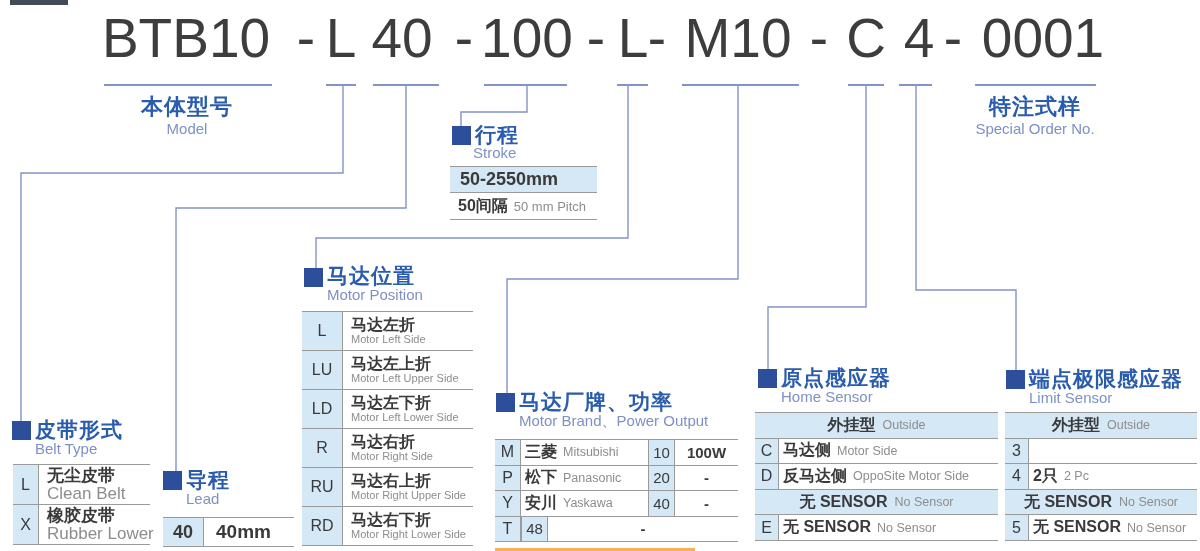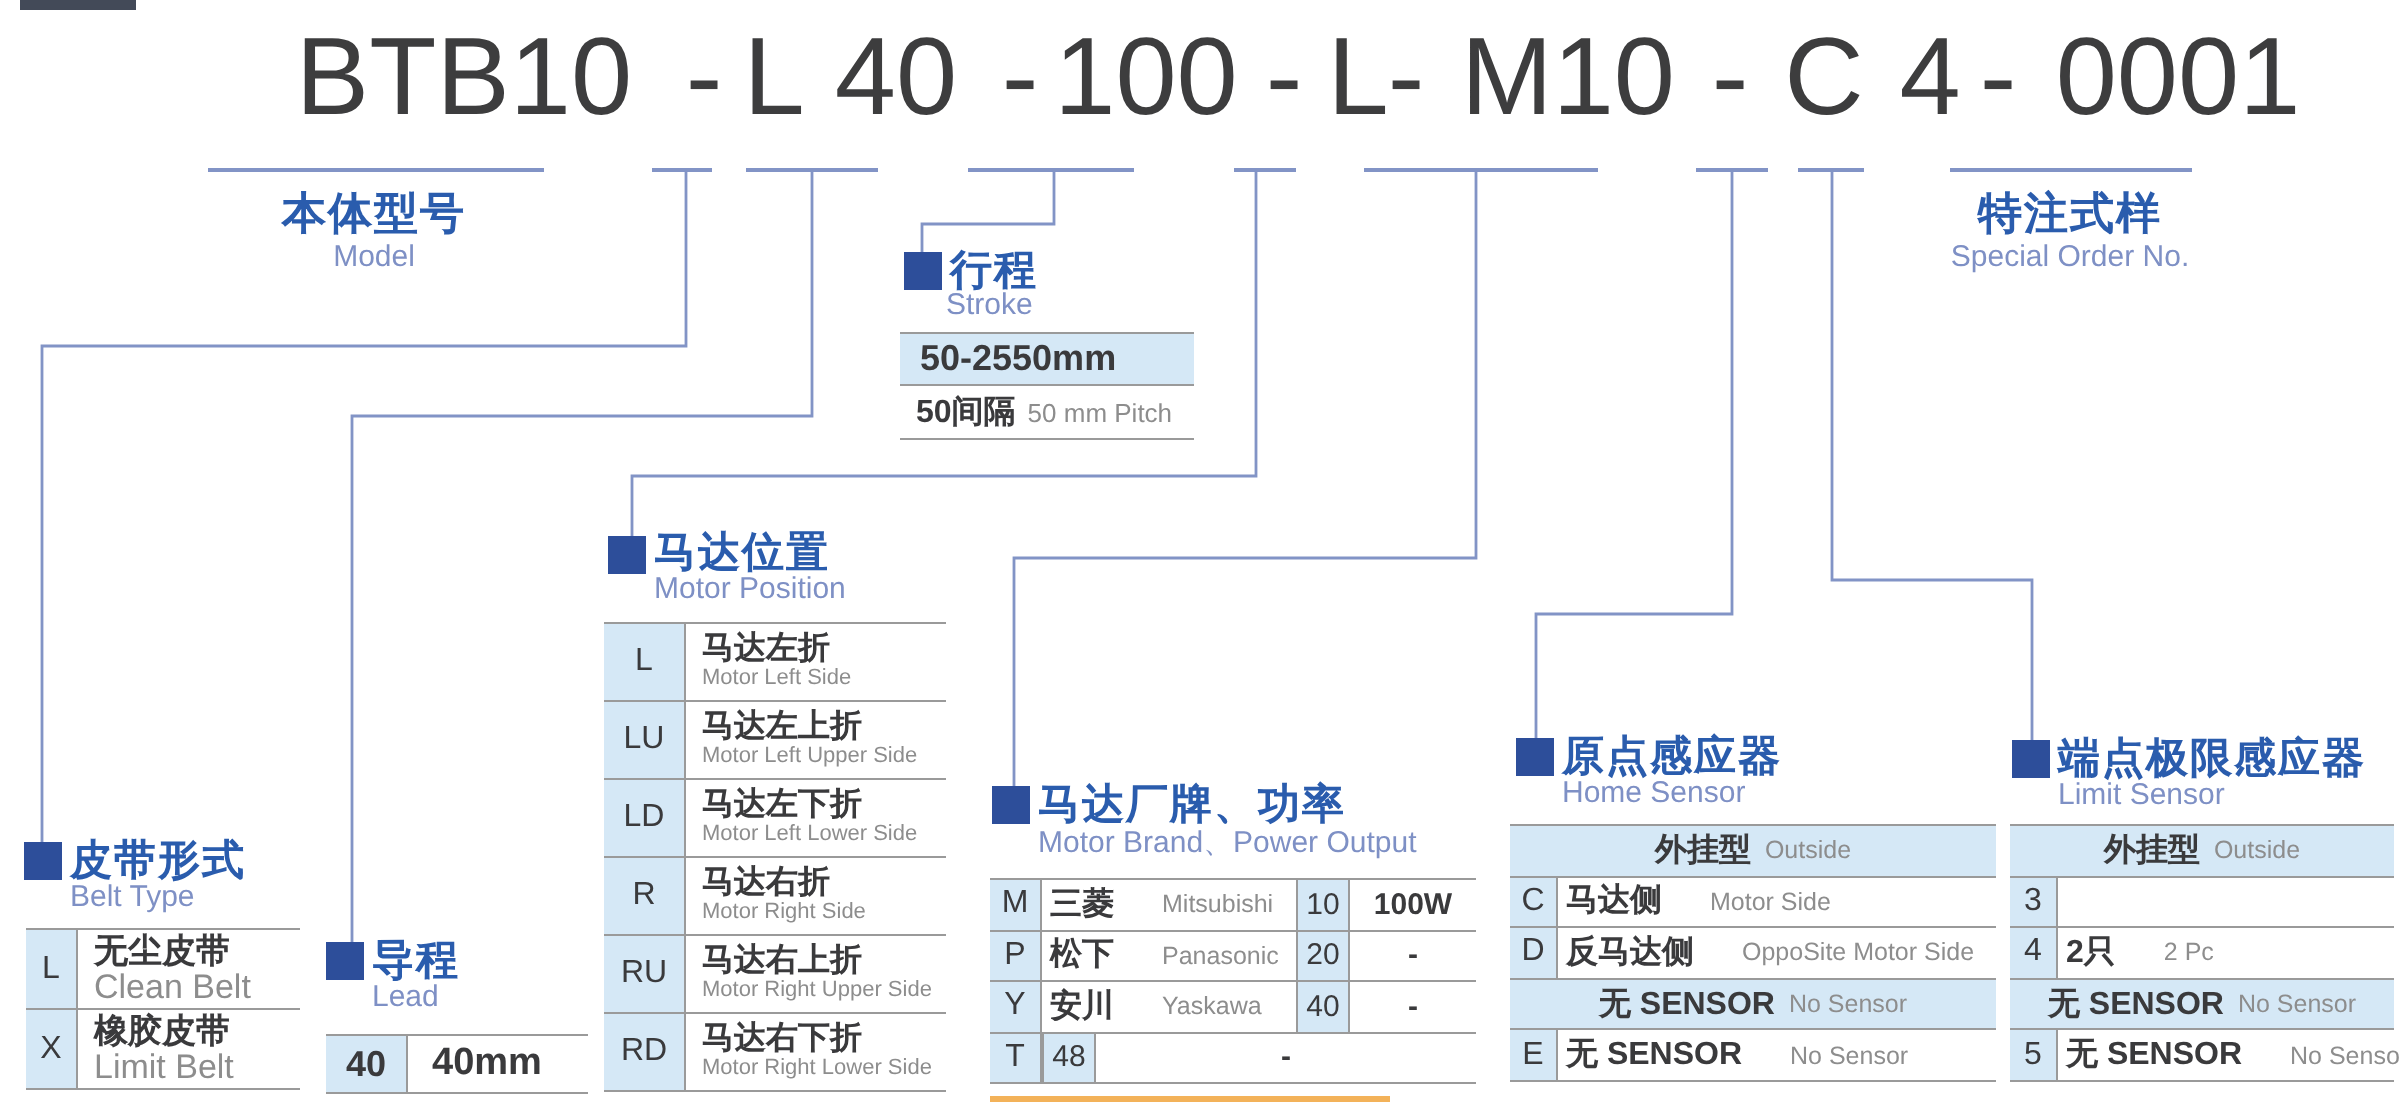--- a/index.html
+++ b/index.html
@@ -1,37 +1,37 @@
 <!DOCTYPE html>
 <html><head>
 <meta charset="utf-8">
 <style>
   html,body{margin:0;padding:0;background:#fff;}
   .canvas{position:relative;width:1200px;height:551px;background:#ffffff;overflow:hidden;
           font-family:"Liberation Sans","DejaVu Sans",sans-serif;}
   
   .seg{position:absolute;top:8px;font-size:55px;line-height:60px;font-weight:500;color:#3d3d3e;
-       transform:translateX(-50%);white-space:nowrap;margin-left:46px;}
+       transform:translateX(-50%);white-space:nowrap;}
   .ul{position:absolute;top:84px;height:2px;background:#8294c6;}
   
   .sq{position:absolute;width:19px;height:19px;background:#2d4e9a;}
   .tzh{position:absolute;font-size:21px;font-weight:700;color:#2a5cad;letter-spacing:1px;white-space:nowrap;}
   .ten{position:absolute;font-size:15px;font-weight:500;color:#7e90c5;white-space:nowrap;}
   .big{font-size:22px;}
   .ctr{transform:translateX(-50%);}
   
   .tbl{position:absolute;border-top:1px solid #9a9a9a;background:#fff;}
   .trow{display:flex;align-items:stretch;border-bottom:1px solid #9a9a9a;box-sizing:border-box;}
   .code{background:#d5e8f6;border-right:1px solid #9a9a9a;display:flex;align-items:center;
         justify-content:center;font-size:16px;color:#3a3a3c;flex:none;}
   .stack{display:flex;flex-direction:column;justify-content:center;padding-left:8px;line-height:1.05;min-width:0;}
   .zh{font-size:16px;font-weight:700;color:#3a3a3c;white-space:nowrap;}
   .en{font-size:11px;color:#8d8d8d;white-space:nowrap;}
   .inline{display:flex;align-items:center;padding-left:4px;gap:6px;flex:1;min-width:0;}
-  .inline .en{font-size:12.5px;margin-left:18px;}
+  .inline .en{font-size:12.5px;}
   .hdr{background:#d5e8f6;display:flex;align-items:center;justify-content:center;gap:7px;}
   .hdr .en{font-size:12.5px;}
   .pcode{background:#d5e8f6;border-left:1px solid #9a9a9a;border-right:1px solid #9a9a9a;
          display:flex;align-items:center;justify-content:center;font-size:15px;color:#3a3a3c;flex:none;}
   .pval{display:flex;align-items:center;justify-content:center;font-size:15px;font-weight:600;color:#3a3a3c;flex:1;}
   .beltzh{font-size:17px;}
   .belten{font-size:17px;}
   
   .srange{background:#d5e8f6;display:flex;align-items:center;padding-left:10px;
           font-size:18px;font-weight:700;color:#3a3a3c;}
@@ -164,21 +164,21 @@
       <div class="code" style="width:25px">L</div>
       <div class="stack">
         <span class="zh beltzh">无尘皮带</span>
         <span class="en belten">Clean Belt</span>
       </div>
     </div>
     <div class="trow" style="height:40px">
       <div class="code" style="width:25px">X</div>
       <div class="stack">
         <span class="zh beltzh">橡胶皮带</span>
-        <span class="en belten">Limit Belt</span>
+        <span class="en belten">Rubber Lower</span>
       </div>
     </div>
   </div>
 
   <div class="sq" style="left:163px;top:471px"></div>
   <div class="tzh" style="left:186px;top:466px">导程</div>
   <div class="ten" style="left:186px;top:490px">Lead</div>
   <div class="tbl" style="left:163px;top:517px;width:131px">
     <div class="trow" style="height:29px">
       <div class="code" style="width:40px;font-size:18px;font-weight:600">40</div>

